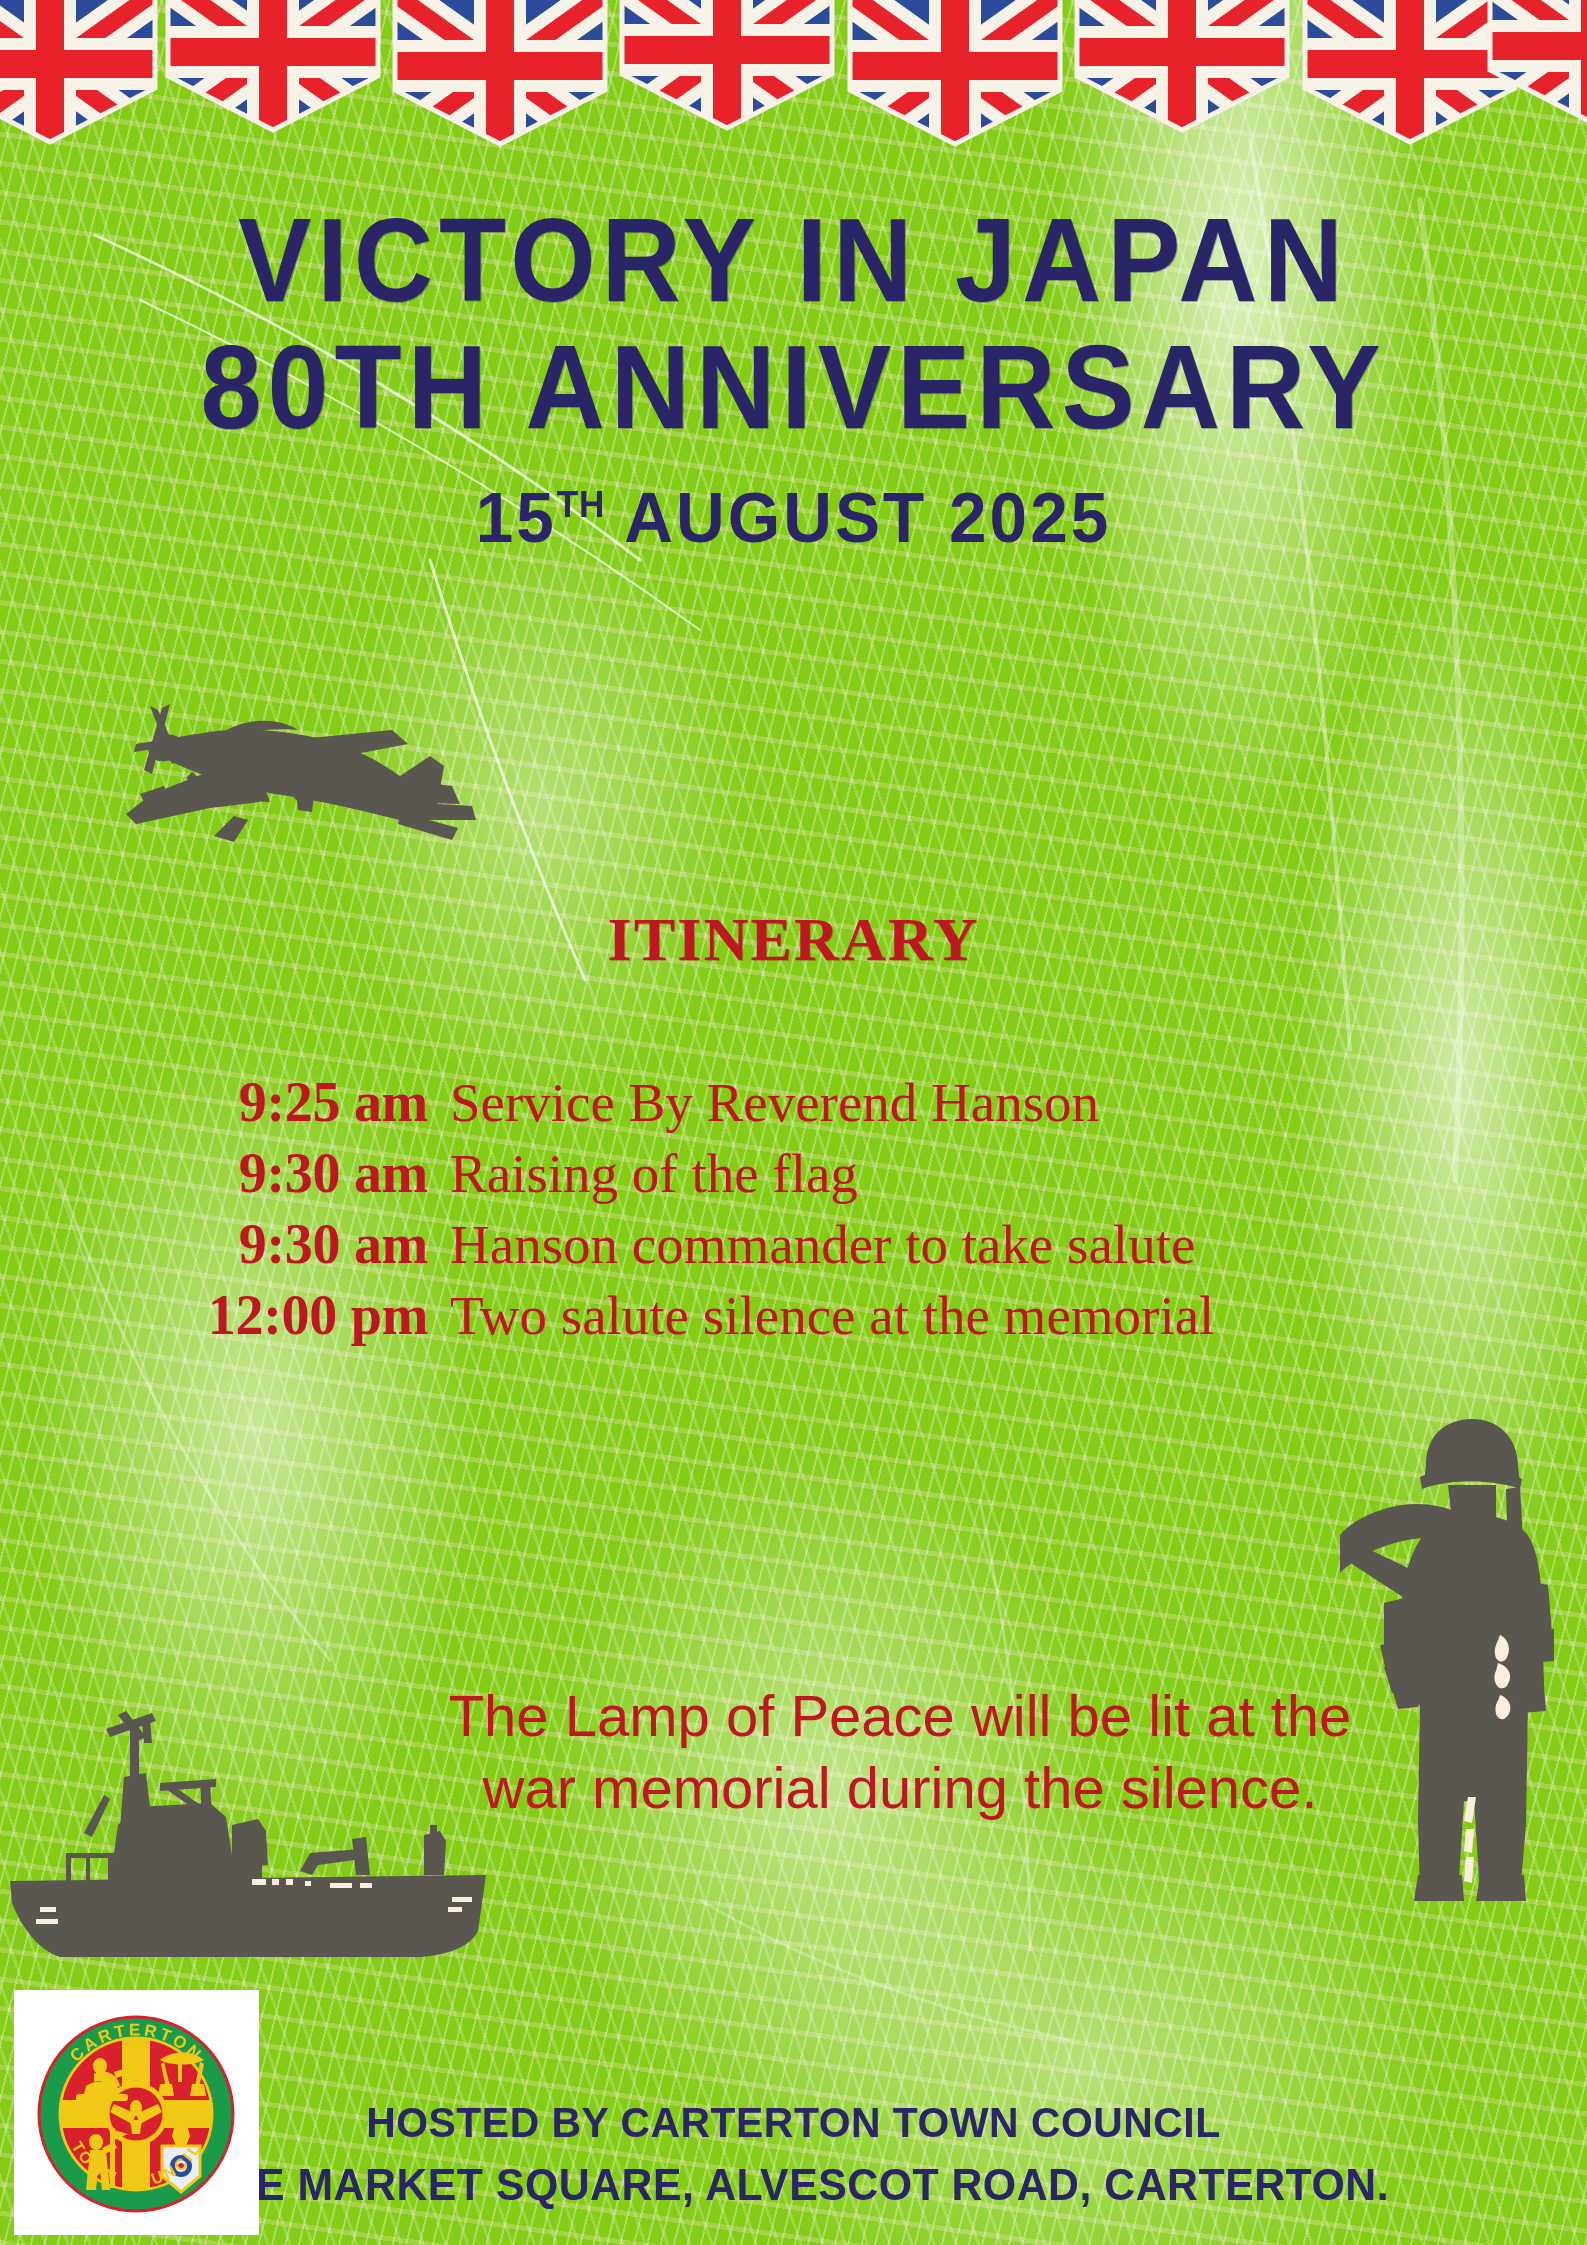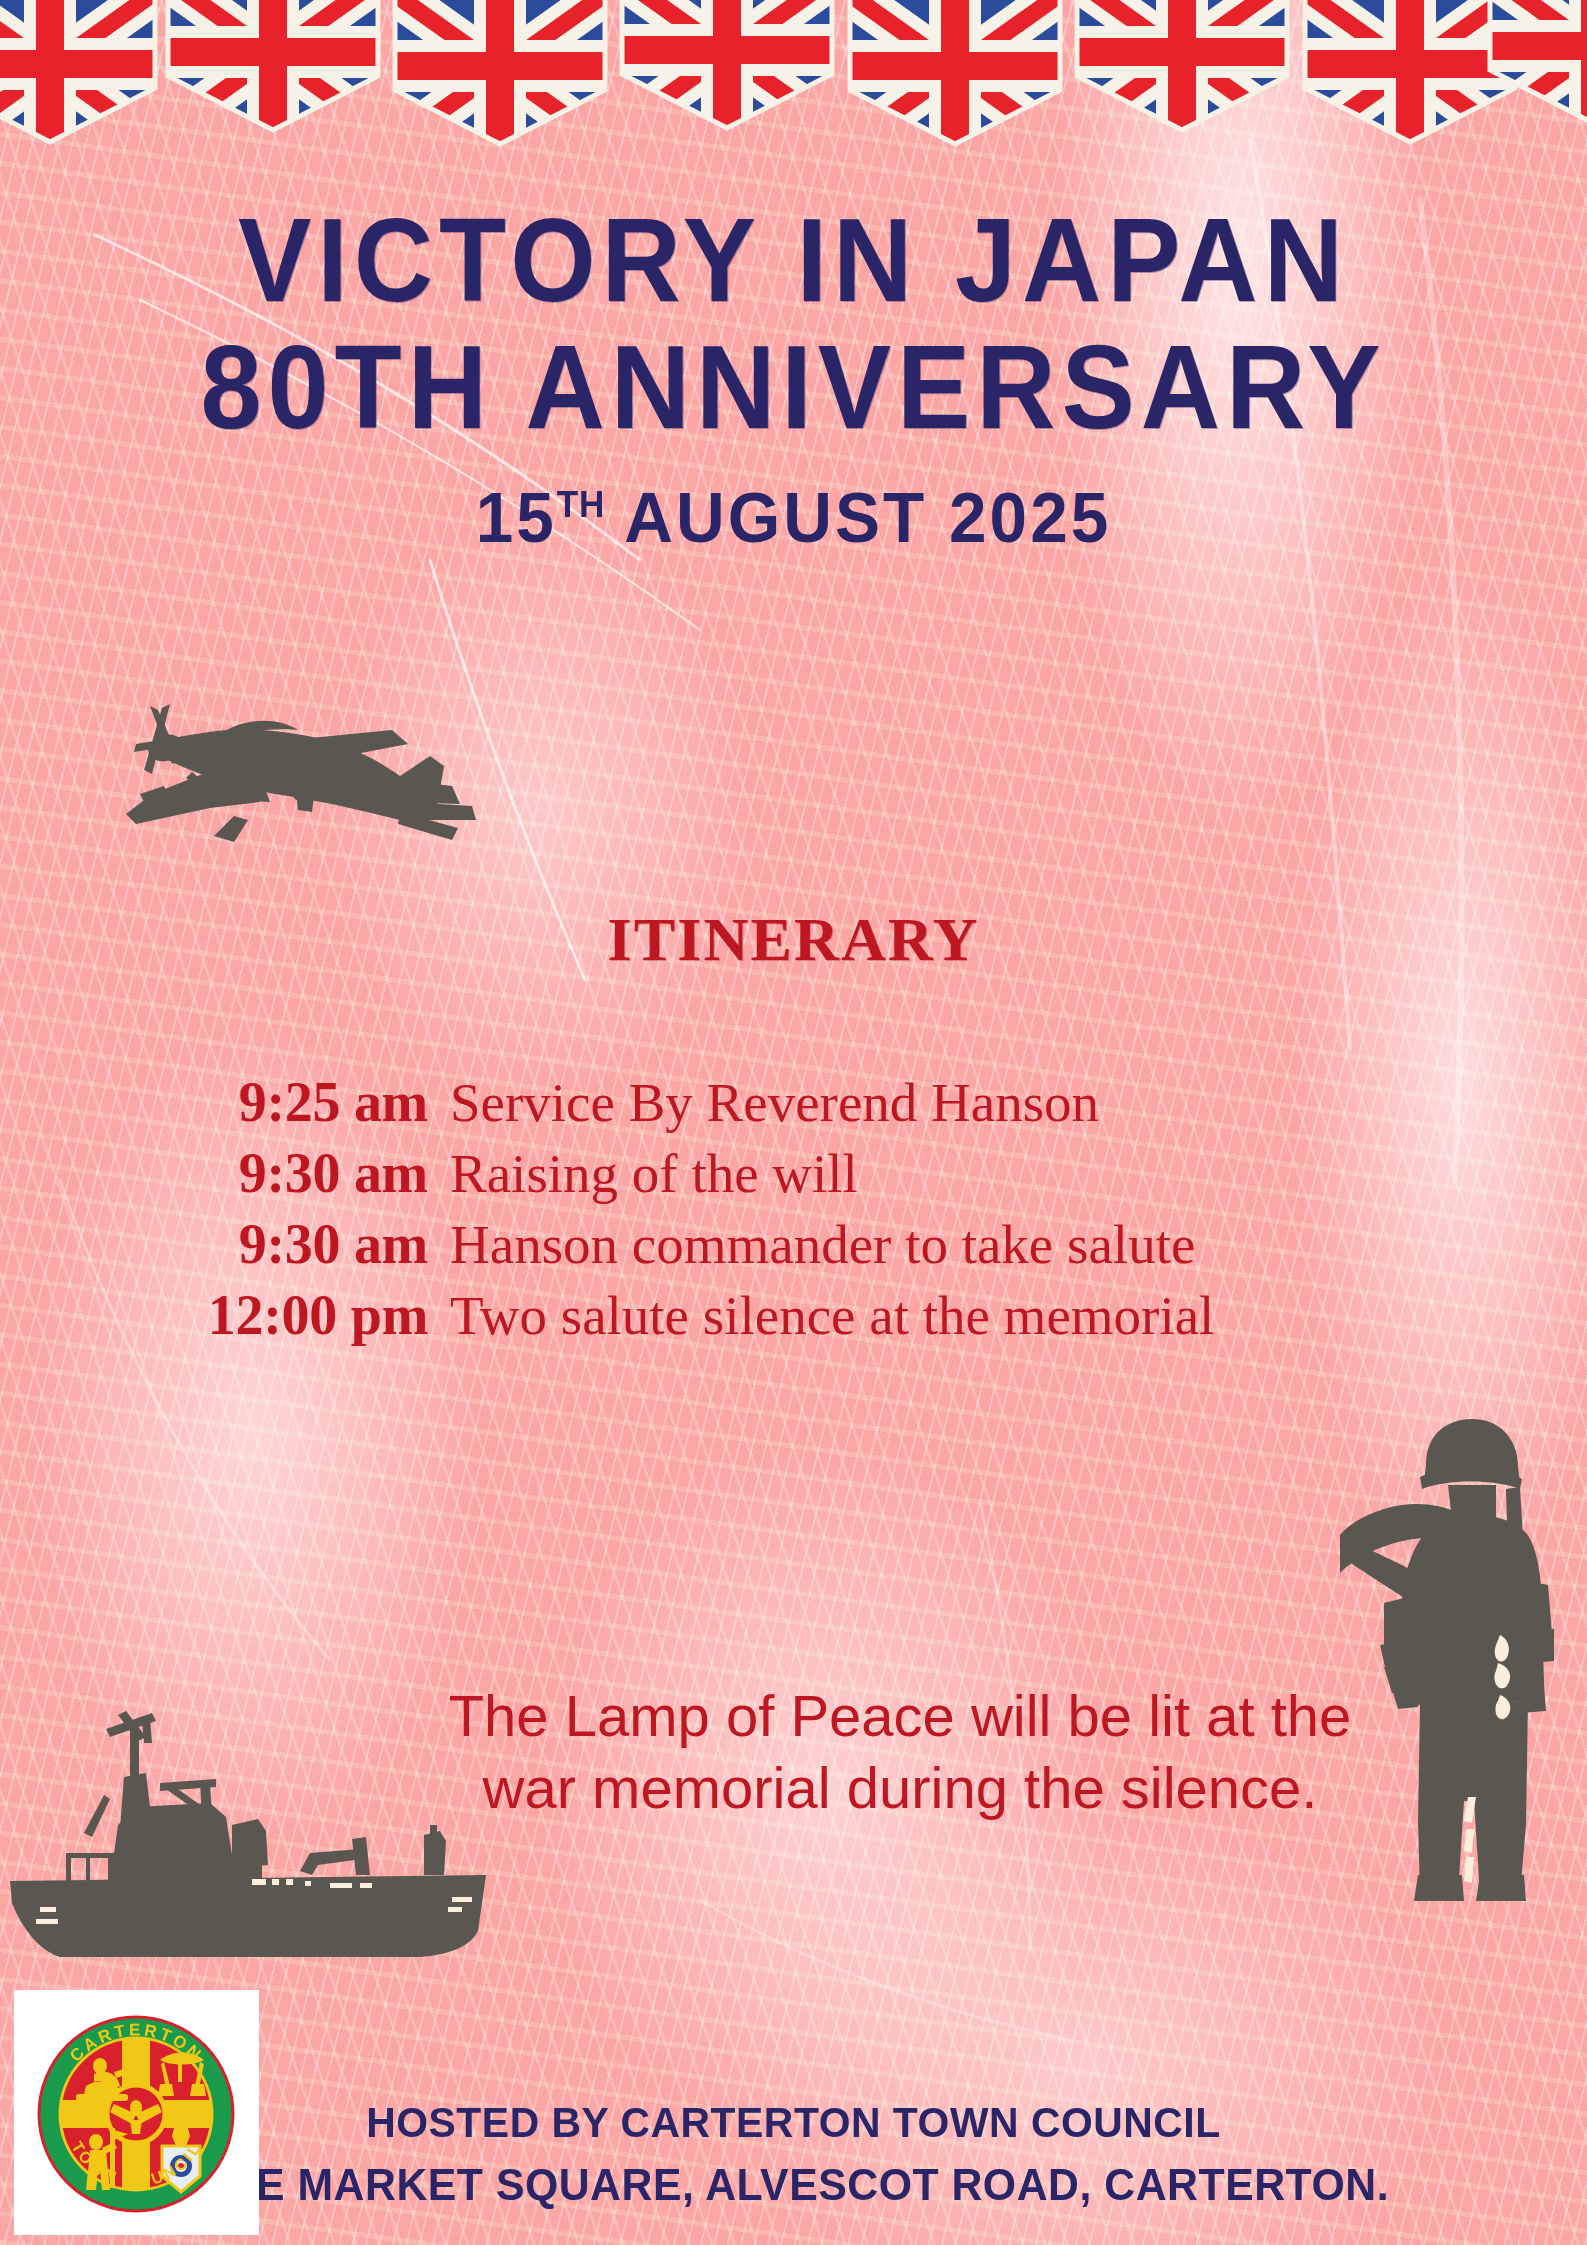--- a/index.html
+++ b/index.html
@@ -9,21 +9,21 @@
   }
   body {
     font-family: "Liberation Sans", sans-serif;
   }
 
   #poster {
     position: relative;
     width: 1587px;
     height: 2245px;
     overflow: hidden;
-    background: #fca5a5;
+    background: #84cc16;
   }
 
   
   .paper-texture {
     position: absolute;
     inset: 0;
     pointer-events: none;
     background:
       radial-gradient(ellipse 300px 900px at 78% 12%, rgba(255,255,255,.72), rgba(255,255,255,0) 62%),
       radial-gradient(ellipse 260px 800px at 92% 48%, rgba(255,255,255,.62), rgba(255,255,255,0) 64%),
@@ -293,21 +293,21 @@
 
   <div class="itinerary-title">ITINERARY</div>
 
   <div class="schedule">
     <div class="sched-row">
       <div class="sched-time">9:25 am</div>
       <div class="sched-desc">Service By Reverend Hanson</div>
     </div>
     <div class="sched-row">
       <div class="sched-time">9:30 am</div>
-      <div class="sched-desc">Raising of the will</div>
+      <div class="sched-desc">Raising of the flag</div>
     </div>
     <div class="sched-row">
       <div class="sched-time">9:30 am</div>
       <div class="sched-desc">Hanson commander to take salute</div>
     </div>
     <div class="sched-row">
       <div class="sched-time">12:00 pm</div>
       <div class="sched-desc">Two salute silence at the memorial</div>
     </div>
   </div>

